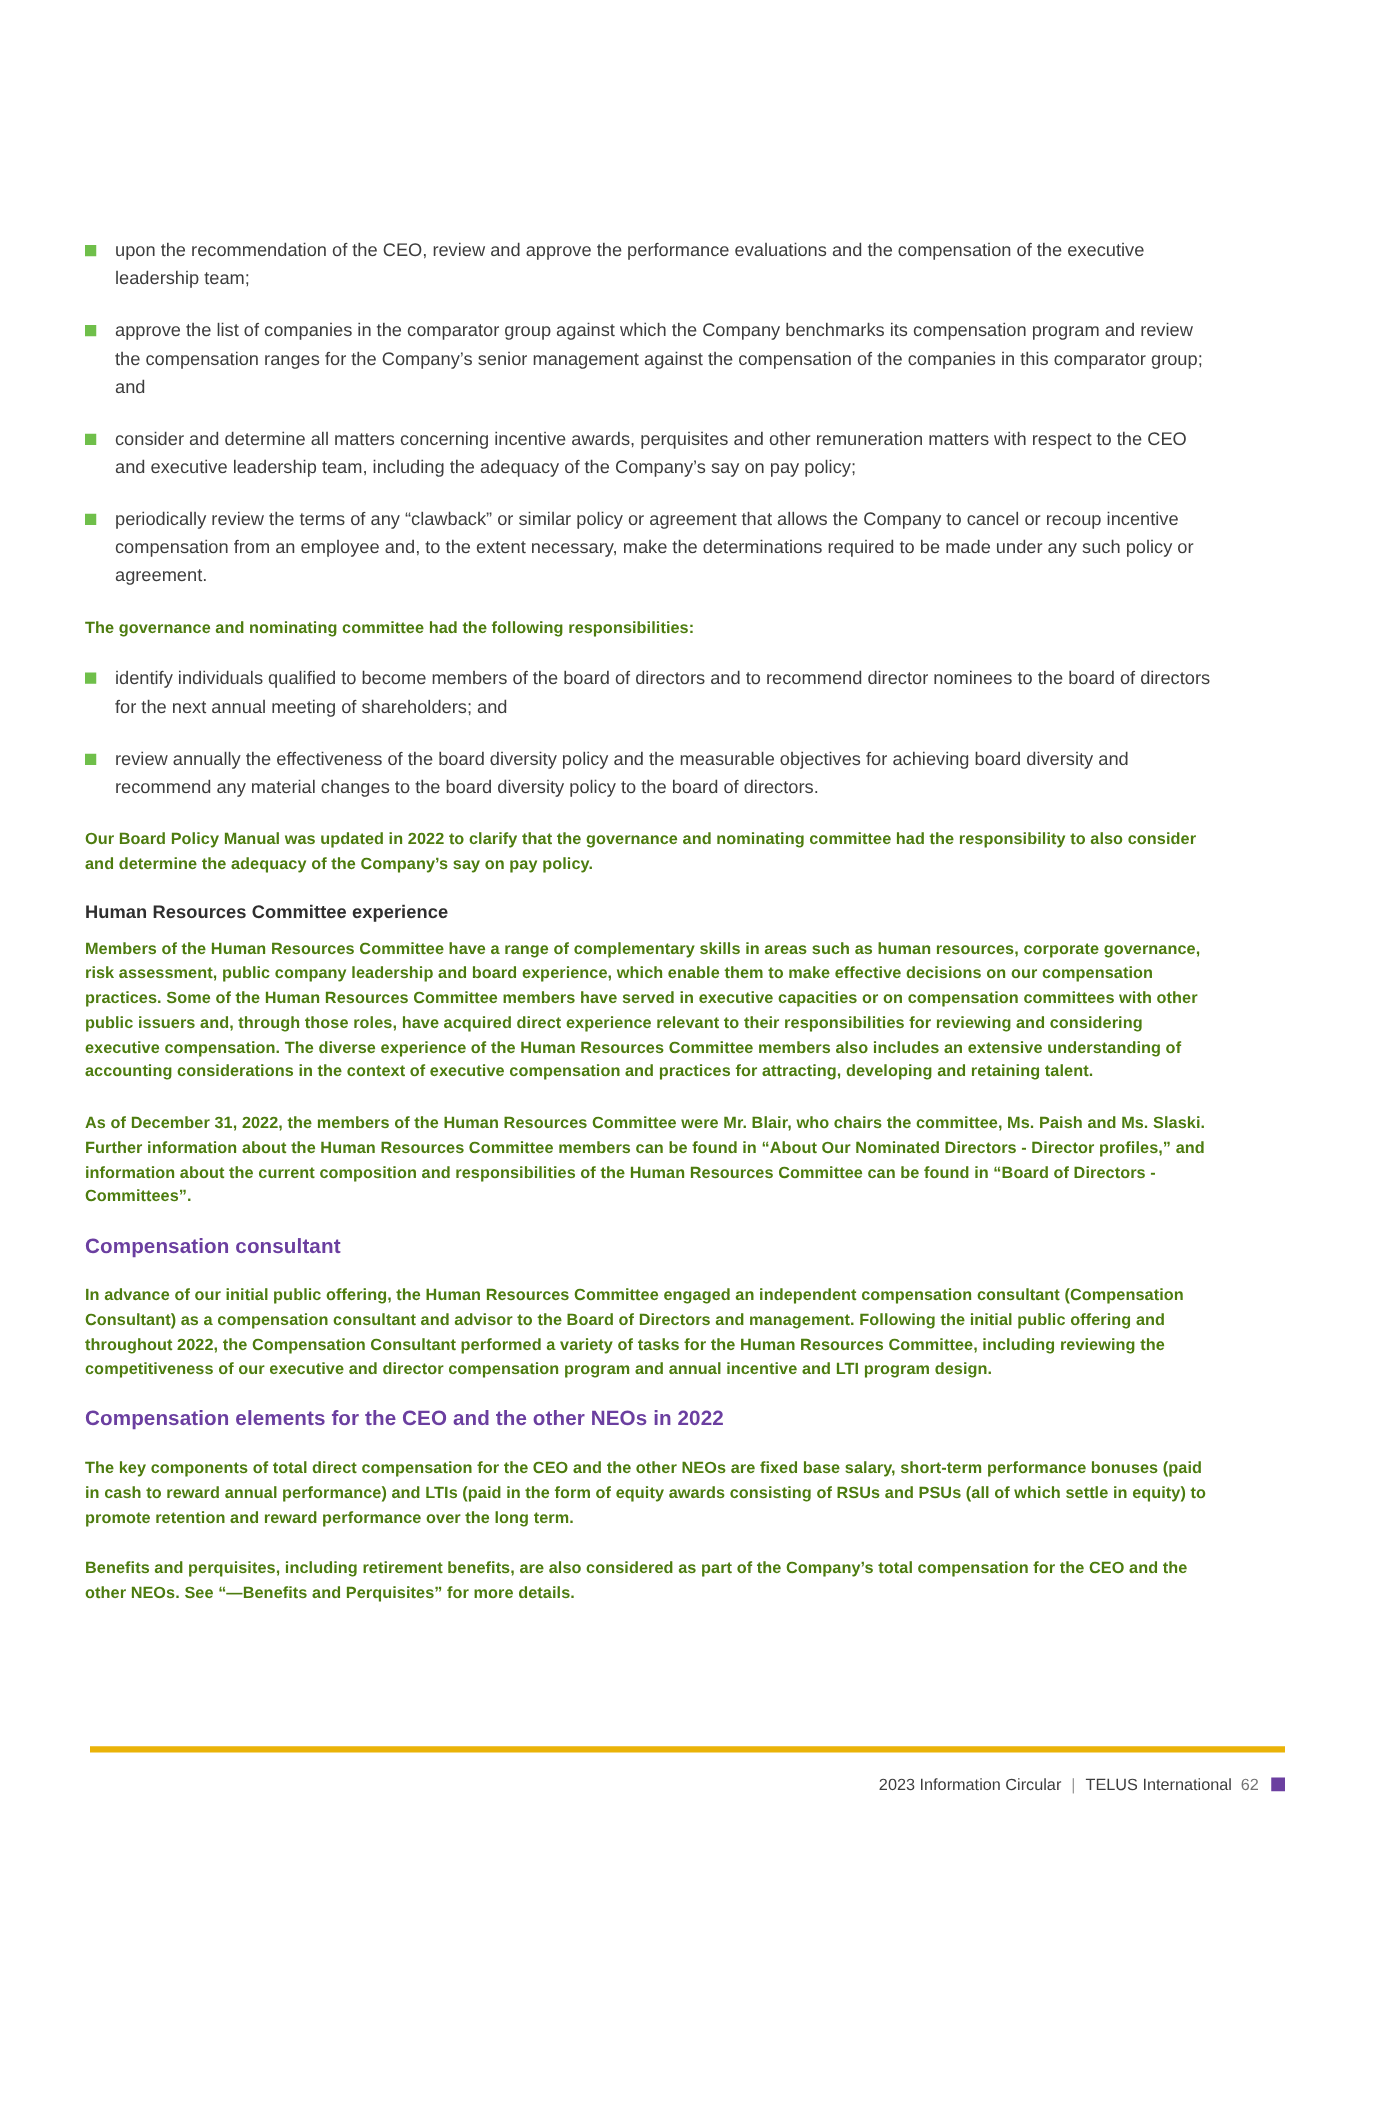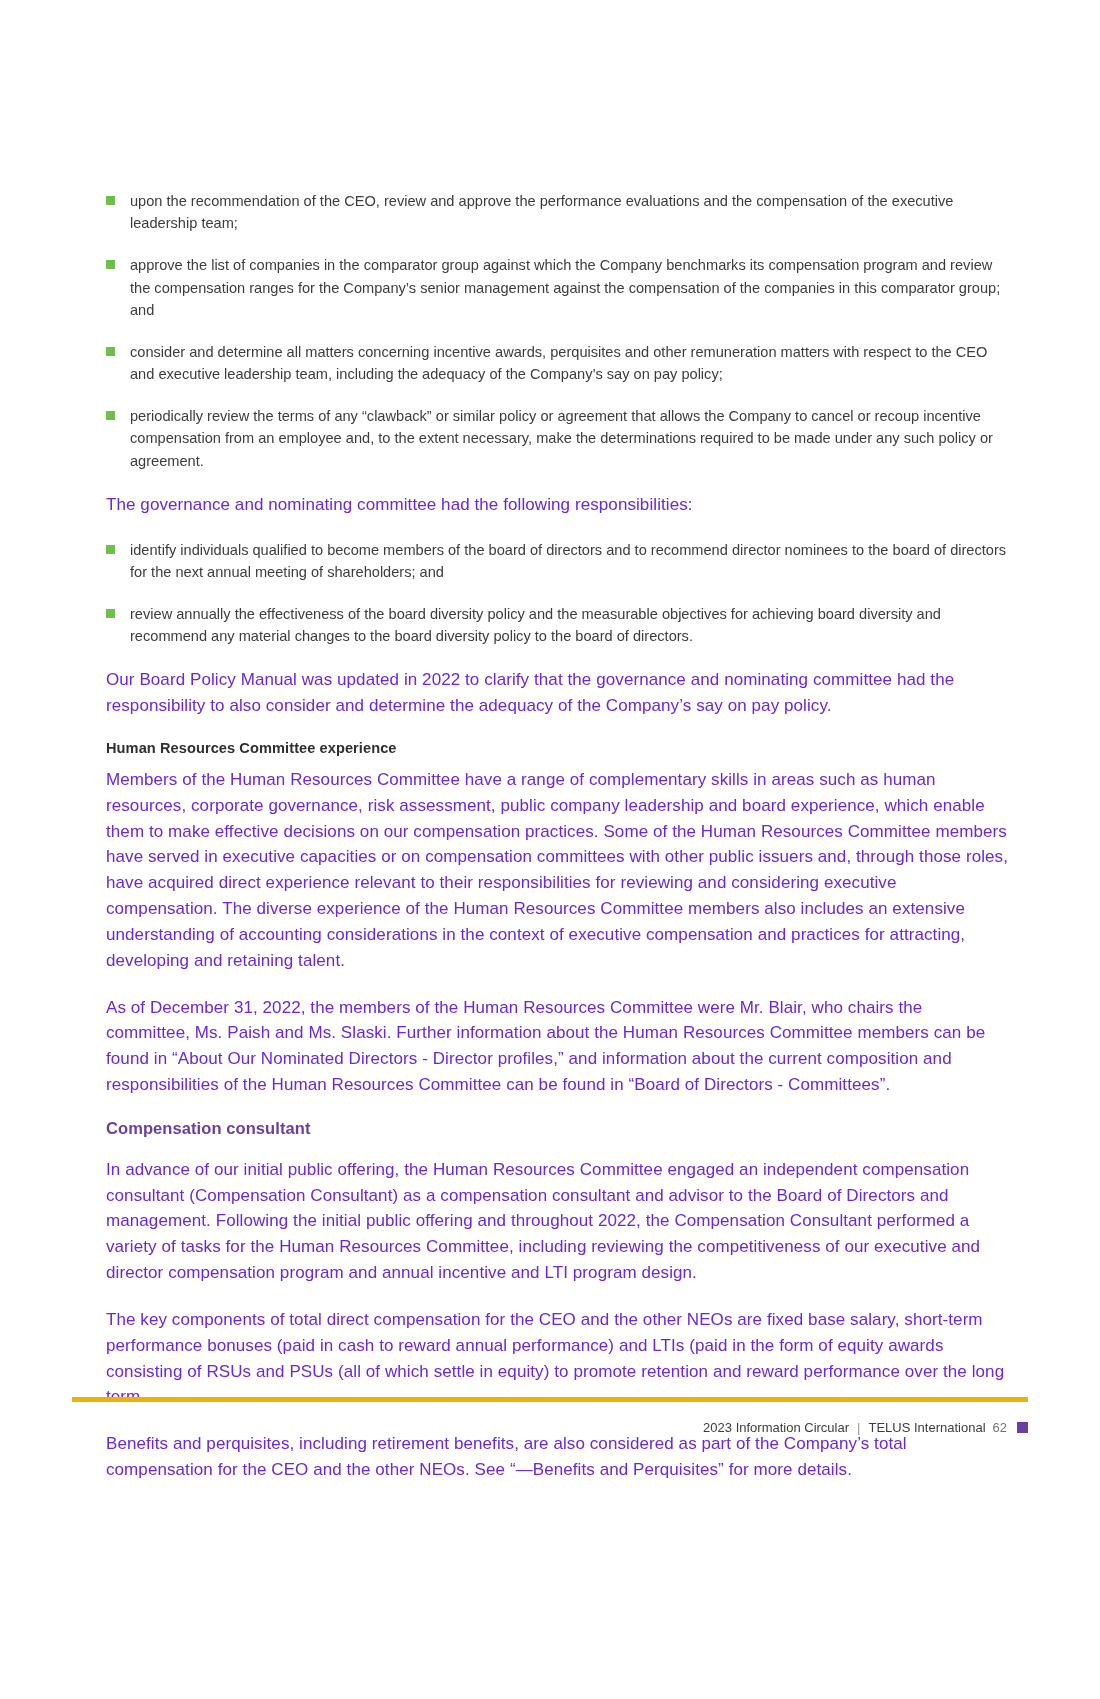--- a/index.html
+++ b/index.html
@@ -12,32 +12,33 @@
     background: #ffffff;
     font-family: "Liberation Sans", sans-serif;
     color: #3b3b3b;
     -webkit-font-smoothing: antialiased;
   }
   .page {
     position: relative;
     width: 1100px;
     height: 1699px;
     box-sizing: border-box;
-    padding: 190px 120px 0 106px;
+    padding: 190px 120px 0 68px;
   }
   .content {
     width: 905px;
     margin-left: 0;
   }
   p {
     margin: 0 0 0 0;
-    font-size: 17px;
+    font-size: 13px;
     line-height: 1.52;
-    color: #6d28d9;
+    color: #4d7c0f;
     letter-spacing: 0.005em;
+    font-weight: bold;
   }
   .para {
     margin-bottom: 21px;
   }
   ul.bullets {
     list-style: none;
     margin: 0 0 8px 0;
     padding: 0;
   }
   ul.bullets li {
@@ -127,20 +128,21 @@
     <div class="section-heading-bold">Human Resources Committee experience</div>
 
     <p class="para">Members of the Human Resources Committee have a range of complementary skills in areas such as human resources, corporate governance, risk assessment, public company leadership and board experience, which enable them to make effective decisions on our compensation practices. Some of the Human Resources Committee members have served in executive capacities or on compensation committees with other public issuers and, through those roles, have acquired direct experience relevant to their responsibilities for reviewing and considering executive compensation. The diverse experience of the Human Resources Committee members also includes an extensive understanding of accounting considerations in the context of executive compensation and practices for attracting, developing and retaining talent.</p>
 
     <p class="para">As of December 31, 2022, the members of the Human Resources Committee were Mr. Blair, who chairs the committee, Ms. Paish and Ms. Slaski. Further information about the Human Resources Committee members can be found in “About Our Nominated Directors - Director profiles,” and information about the current composition and responsibilities of the Human Resources Committee can be found in “Board of Directors - Committees”.</p>
 
     <div class="section-heading-purple">Compensation consultant</div>
 
     <p class="para">In advance of our initial public offering, the Human Resources Committee engaged an independent compensation consultant (Compensation Consultant) as a compensation consultant and advisor to the Board of Directors and management. Following the initial public offering and throughout 2022, the Compensation Consultant performed a variety of tasks for the Human Resources Committee, including reviewing the competitiveness of our executive and director compensation program and annual incentive and LTI program design.</p>
 
+    <div class="section-heading-purple">Compensation elements for the CEO and the other NEOs in 2022</div>
 
     <p class="para">The key components of total direct compensation for the CEO and the other NEOs are fixed base salary, short-term performance bonuses (paid in cash to reward annual performance) and LTIs (paid in the form of equity awards consisting of RSUs and PSUs (all of which settle in equity) to promote retention and reward performance over the long term.</p>
 
     <p class="para">Benefits and perquisites, including retirement benefits, are also considered as part of the Company’s total compensation for the CEO and the other NEOs. See “—Benefits and Perquisites” for more details.</p>
 
   </div>
 
   <div class="footer">
     <span>2023 Information Circular</span>
     <span class="sep">|</span>

